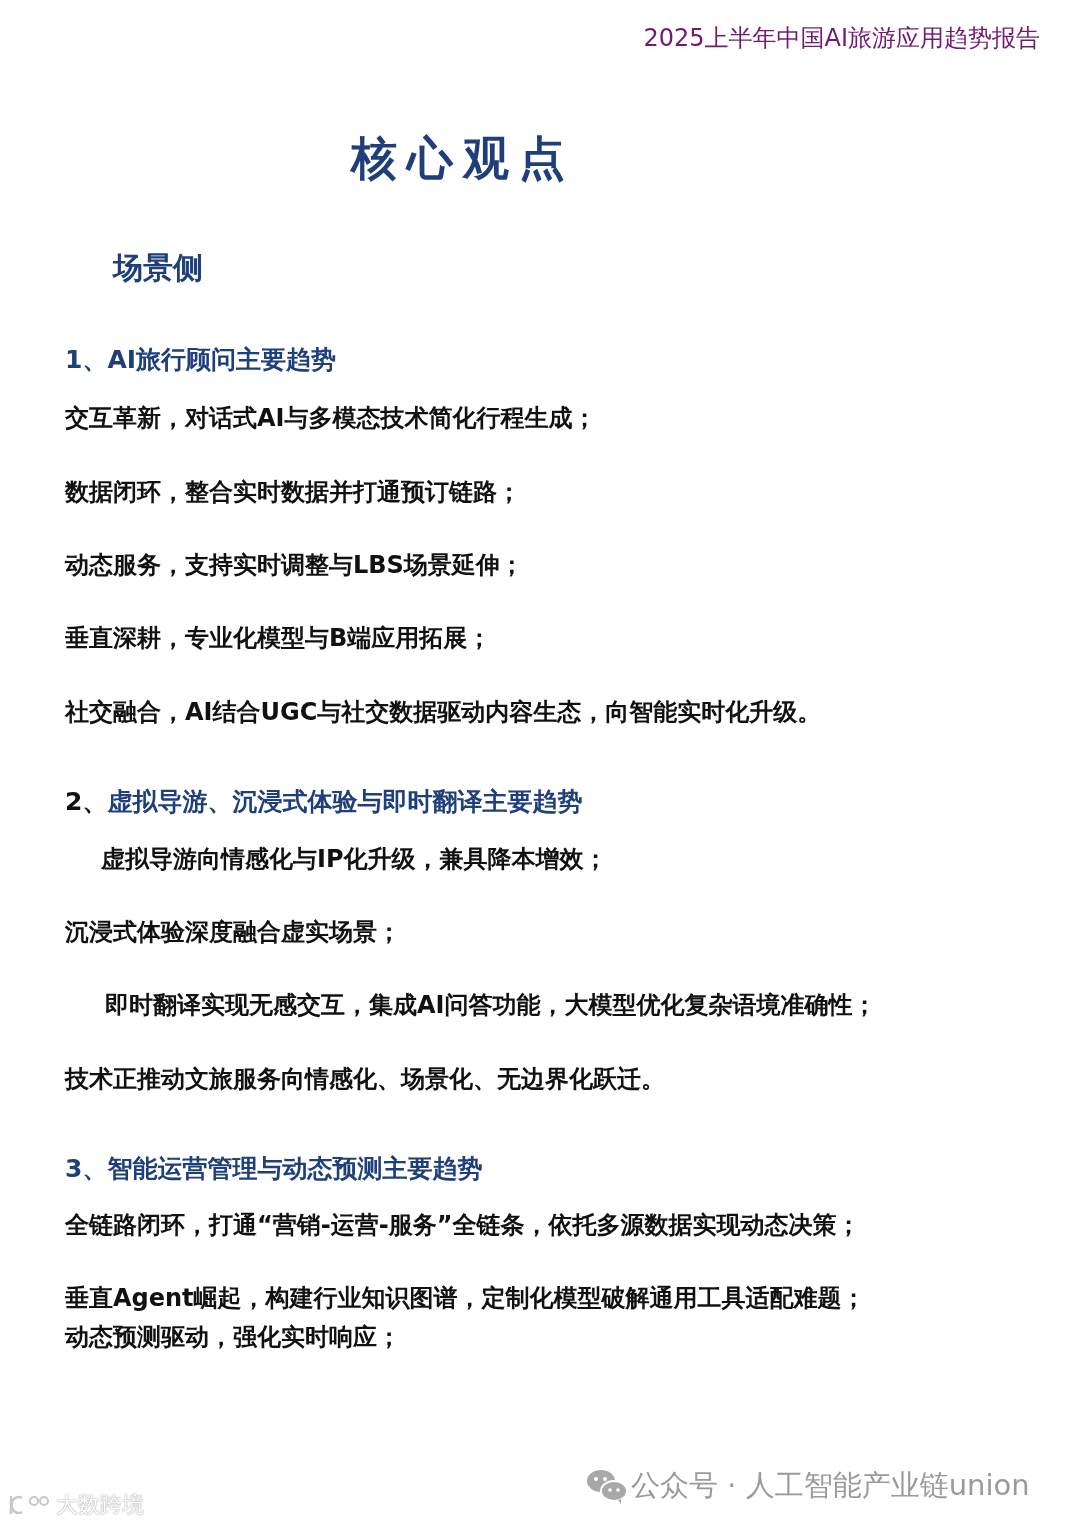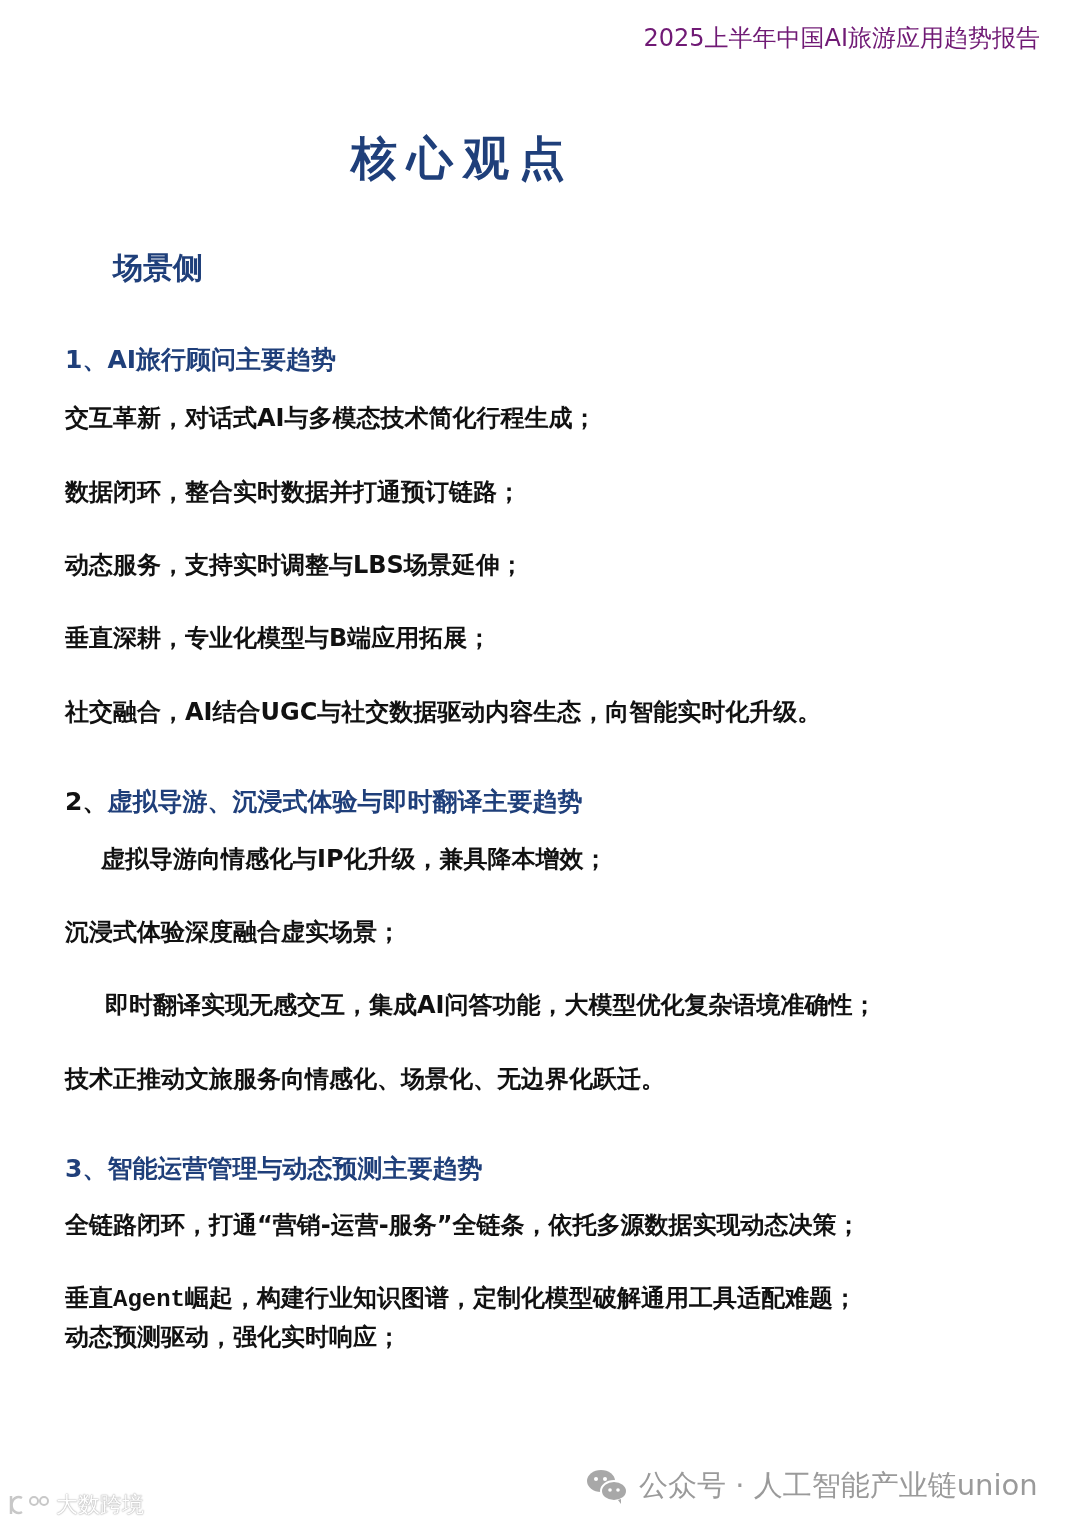--- a/index.html
+++ b/index.html
@@ -60,21 +60,21 @@
       white-space: nowrap;
     }
     .watermark {
       position: absolute;
       top: 1466px;
       left: 585px;
       font-size: 29px;
       color: #9a9a9a;
       display: flex;
       align-items: center;
-      gap: 10px;
+      gap: 2px;
     }
     .wechat-icon { width: 44px; height: 38px; display: inline-block; }
     .corner-logo {
       position: absolute;
       left: 8px;
       top: 1490px;
       font-size: 22px;
       color: #ffffff;
       text-shadow: 0 0 2px #b0b0b0, 0 0 1px #999;
       display: flex;
@@ -106,21 +106,21 @@
 </div>
 <div class="line" style="top:843px;margin-left:36px;">虚拟导游向情感化与IP化升级，兼具降本增效；</div>
 <div class="line" style="top:916px;">沉浸式体验深度融合虚实场景；</div>
 <div class="line" style="top:989px;margin-left:40px;">即时翻译实现无感交互，集成AI问答功能，大模型优化复杂语境准确性；</div>
 <div class="line" style="top:1063px;">技术正推动文旅服务向情感化、场景化、无边界化跃迁。</div>
 
 <div class="sub-heading" style="top:1136px;">
   <span class="num-blue">3、</span><span>智能运营管理与动态预测主要趋势</span>
 </div>
 <div class="line" style="top:1209px;">全链路闭环，打通“营销-运营-服务”全链条，依托多源数据实现动态决策；</div>
-<div class="line" style="top:1282px;font-family:Liberation Mono, monospace;">垂直Agent崛起，构建行业知识图谱，定制化模型破解通用工具适配难题；</div>
+<div class="line" style="top:1282px;">垂直Agent崛起，构建行业知识图谱，定制化模型破解通用工具适配难题；</div>
 <div class="line" style="top:1321px;">动态预测驱动，强化实时响应；</div>
 
 <div class="watermark">
   <span class="wechat-icon">
     <svg width="44" height="38" viewBox="0 0 44 38">
       <ellipse cx="16" cy="14" rx="14" ry="11" fill="#a8a8a8"></ellipse>
       <circle cx="11" cy="12" r="2" fill="#fff"></circle>
       <circle cx="20" cy="12" r="2" fill="#fff"></circle>
       <ellipse cx="29" cy="24" rx="13" ry="10" fill="#a8a8a8" stroke="#fff" stroke-width="2"></ellipse>
       <circle cx="25" cy="23" r="1.8" fill="#fff"></circle>

